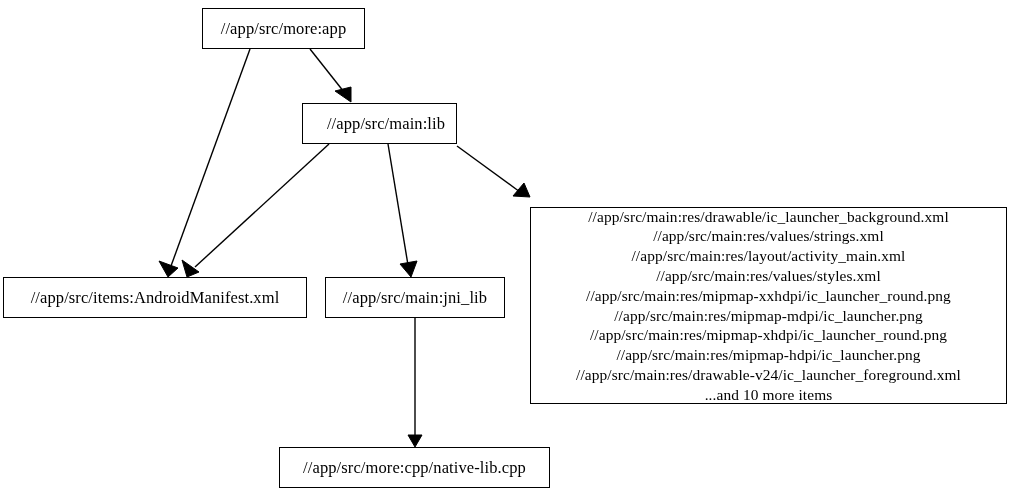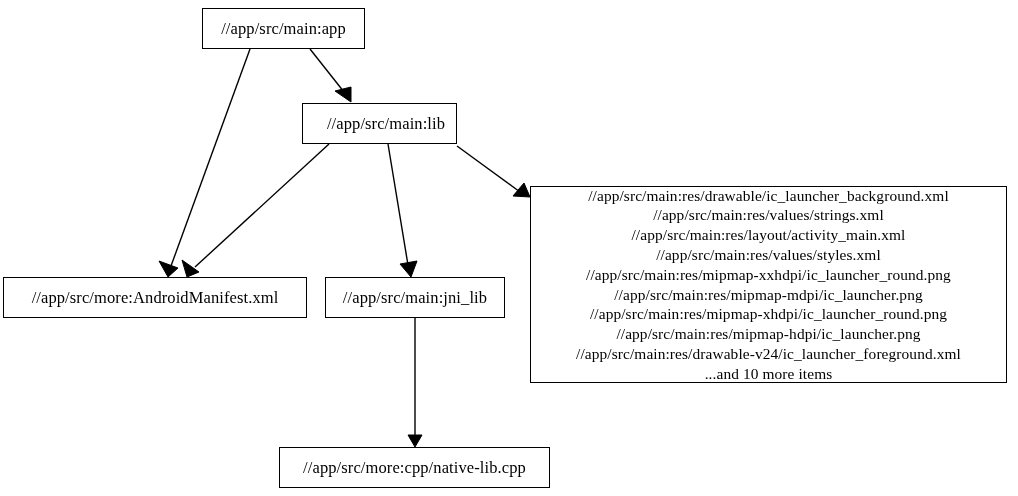--- a/index.html
+++ b/index.html
@@ -85,35 +85,35 @@
         </g>
         <g>
           <path class="edge-path" d="M 415,318 L 415,435" stroke="#000000"></path>
           <polygon class="edge-head" points="415,447 408,435 422,435" fill="#000000"></polygon>
         </g>
       </g>
   </svg>
 
   <div id="nodes-layer">
       <div class="graph-node" style="left: 202px; top: 8px; width: 163px; height: 41px; border-color: rgb(0, 0, 0); background: rgb(255, 255, 255);">
-        <div class="node-label">//app/src/main:app</div>
+        <div class="node-label">//app/src/more:app</div>
       </div>
       <div class="graph-node" style="left: 302px; top: 103px; width: 155px; height: 41px; border-color: rgb(0, 0, 0); background: rgb(255, 255, 255); padding-left: 13px;">
         <div class="node-label">//app/src/main:lib</div>
       </div>
       <div class="graph-node" style="left: 3px; top: 277px; width: 304px; height: 41px; border-color: rgb(0, 0, 0); background: rgb(255, 255, 255);">
-        <div class="node-label">//app/src/more:AndroidManifest.xml</div>
+        <div class="node-label">//app/src/items:AndroidManifest.xml</div>
       </div>
       <div class="graph-node" style="left: 325px; top: 277px; width: 180px; height: 41px; border-color: rgb(0, 0, 0); background: rgb(255, 255, 255);">
         <div class="node-label">//app/src/main:jni_lib</div>
       </div>
       <div class="graph-node" style="left: 279px; top: 447px; width: 271px; height: 41px; border-color: rgb(0, 0, 0); background: rgb(255, 255, 255);">
         <div class="node-label">//app/src/more:cpp/native-lib.cpp</div>
       </div>
-      <div class="graph-node" style="left: 530px; top: 186px; width: 477px; height: 197px; border-color: rgb(0, 0, 0); background: rgb(255, 255, 255);">
+      <div class="graph-node" style="left: 530px; top: 207px; width: 477px; height: 197px; border-color: rgb(0, 0, 0); background: rgb(255, 255, 255);">
         <div class="node-label multi">//app/src/main:res/drawable/ic_launcher_background.xml
 //app/src/main:res/values/strings.xml
 //app/src/main:res/layout/activity_main.xml
 //app/src/main:res/values/styles.xml
 //app/src/main:res/mipmap-xxhdpi/ic_launcher_round.png
 //app/src/main:res/mipmap-mdpi/ic_launcher.png
 //app/src/main:res/mipmap-xhdpi/ic_launcher_round.png
 //app/src/main:res/mipmap-hdpi/ic_launcher.png
 //app/src/main:res/drawable-v24/ic_launcher_foreground.xml
 ...and 10 more items</div>

